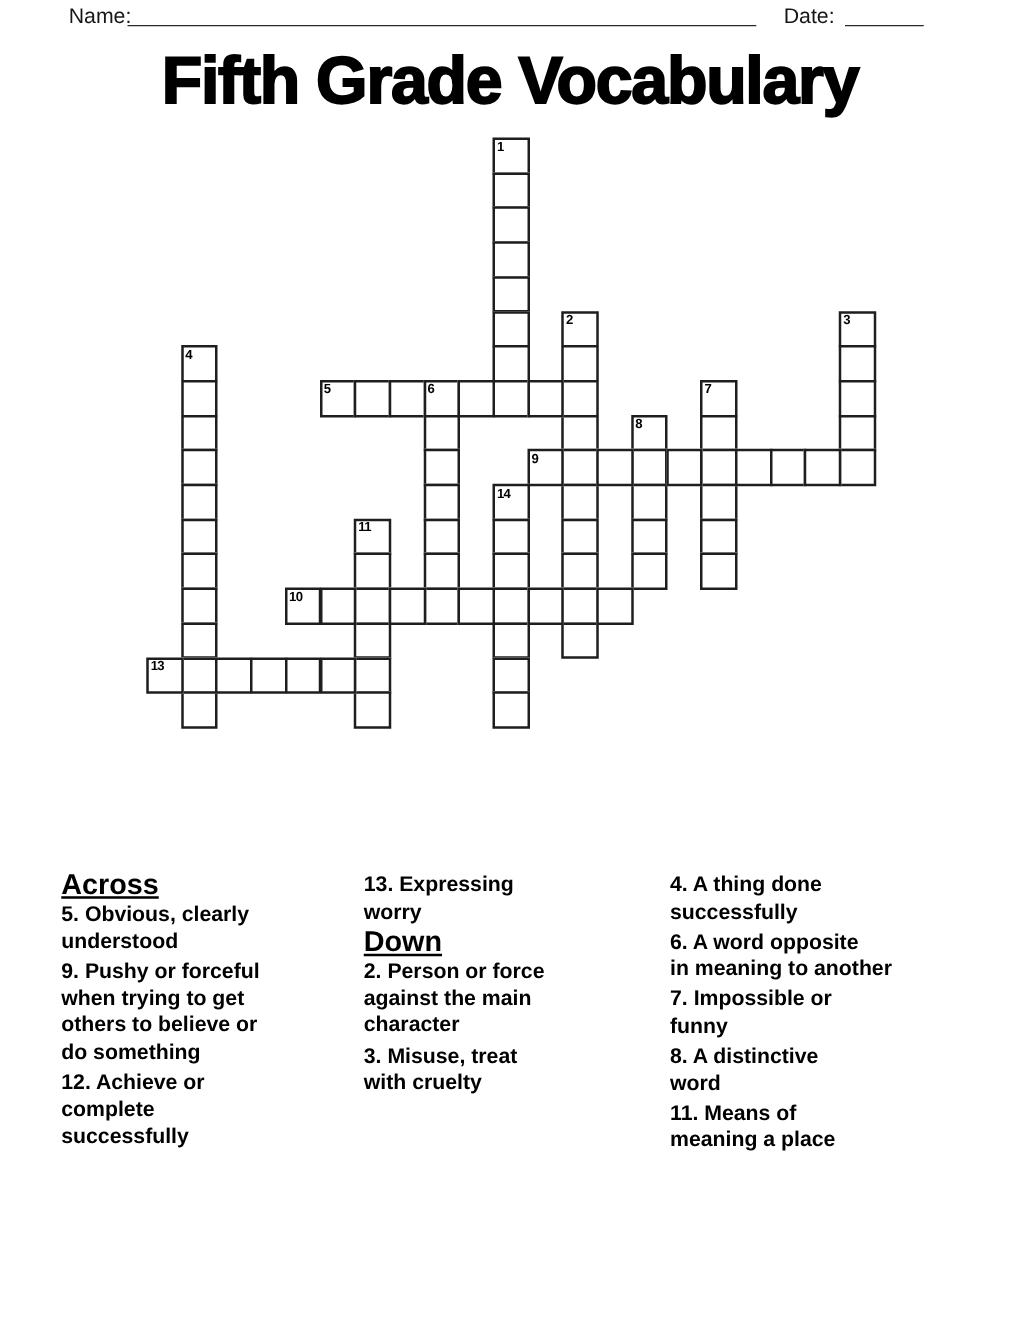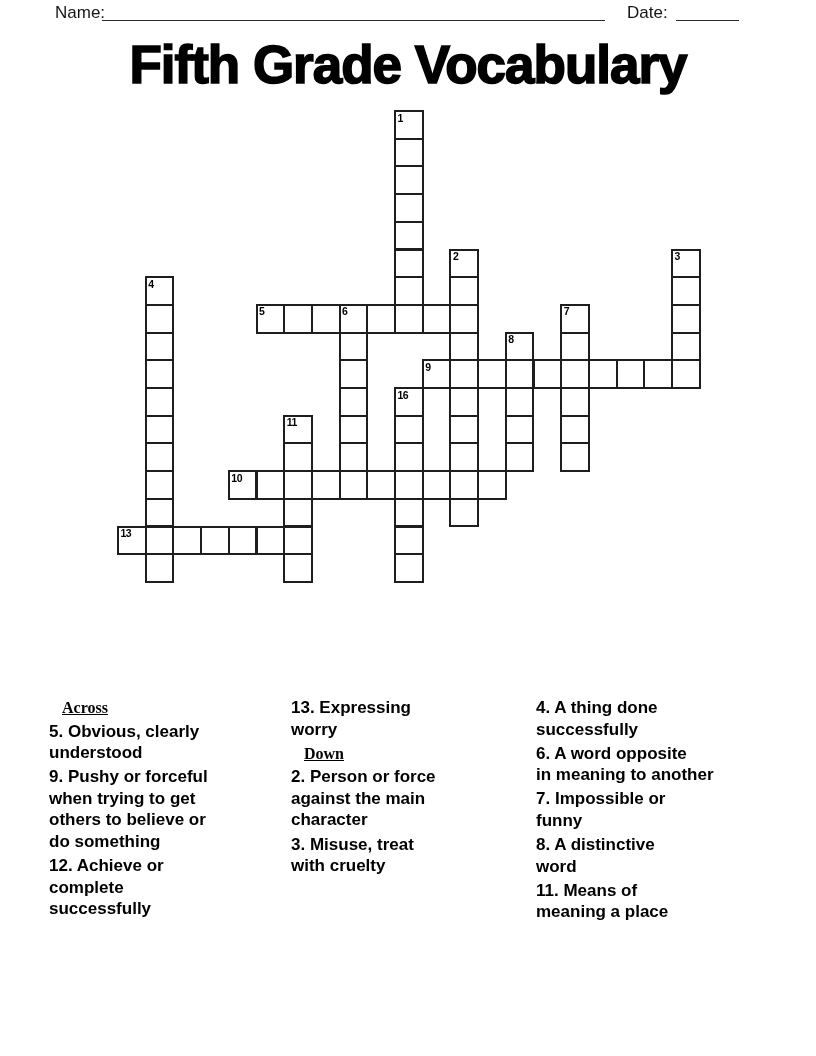--- a/index.html
+++ b/index.html
@@ -73,23 +73,22 @@
     font-size: 17px;
     font-weight: bold;
     line-height: 21.6px;
     color: #000;
   }
   #clue-col-1 { left: 49px;  width: 238px; }
   #clue-col-2 { left: 291px; width: 230px; }
   #clue-col-3 { left: 536px; width: 256px; }
   .clue-header {
     text-decoration: underline;
-    font-size: 16px;
-    margin: 0 0 2px 13px;
-    font-family: Liberation Serif, serif;
+    font-size: 23px;
+    margin: 0 0 2px 0;
   }
   .clue { margin: 0 0 2.5px 0; }
   .clue-text { white-space: pre-line; }
 </style>
 </head>
 <body>
 
 <div class="hdr-label" id="name-label">Name:</div>
 <div class="blank-line" id="name-line"></div>
 <div class="hdr-label" id="date-label">Date:</div>
@@ -173,21 +172,21 @@
     <div class="cell" style="left: 387.8px; top: 332.4px;"></div>
     <div class="cell" style="left: 304.7px; top: 249.3px;">
       <span class="num">9</span>
     </div>
     <div class="cell" style="left: 360.1px; top: 249.3px;"></div>
     <div class="cell" style="left: 415.5px; top: 249.3px;"></div>
     <div class="cell" style="left: 470.9px; top: 249.3px;"></div>
     <div class="cell" style="left: 498.6px; top: 249.3px;"></div>
     <div class="cell" style="left: 526.3px; top: 249.3px;"></div>
     <div class="cell" style="left: 277px; top: 277px;">
-      <span class="num">16</span>
+      <span class="num">14</span>
     </div>
     <div class="cell" style="left: 277px; top: 304.7px;"></div>
     <div class="cell" style="left: 277px; top: 332.4px;"></div>
     <div class="cell" style="left: 277px; top: 360.1px;"></div>
     <div class="cell" style="left: 277px; top: 387.8px;"></div>
     <div class="cell" style="left: 277px; top: 415.5px;"></div>
     <div class="cell" style="left: 277px; top: 443.2px;"></div>
     <div class="cell" style="left: 166.2px; top: 304.7px;">
       <span class="num">11</span>
     </div>

